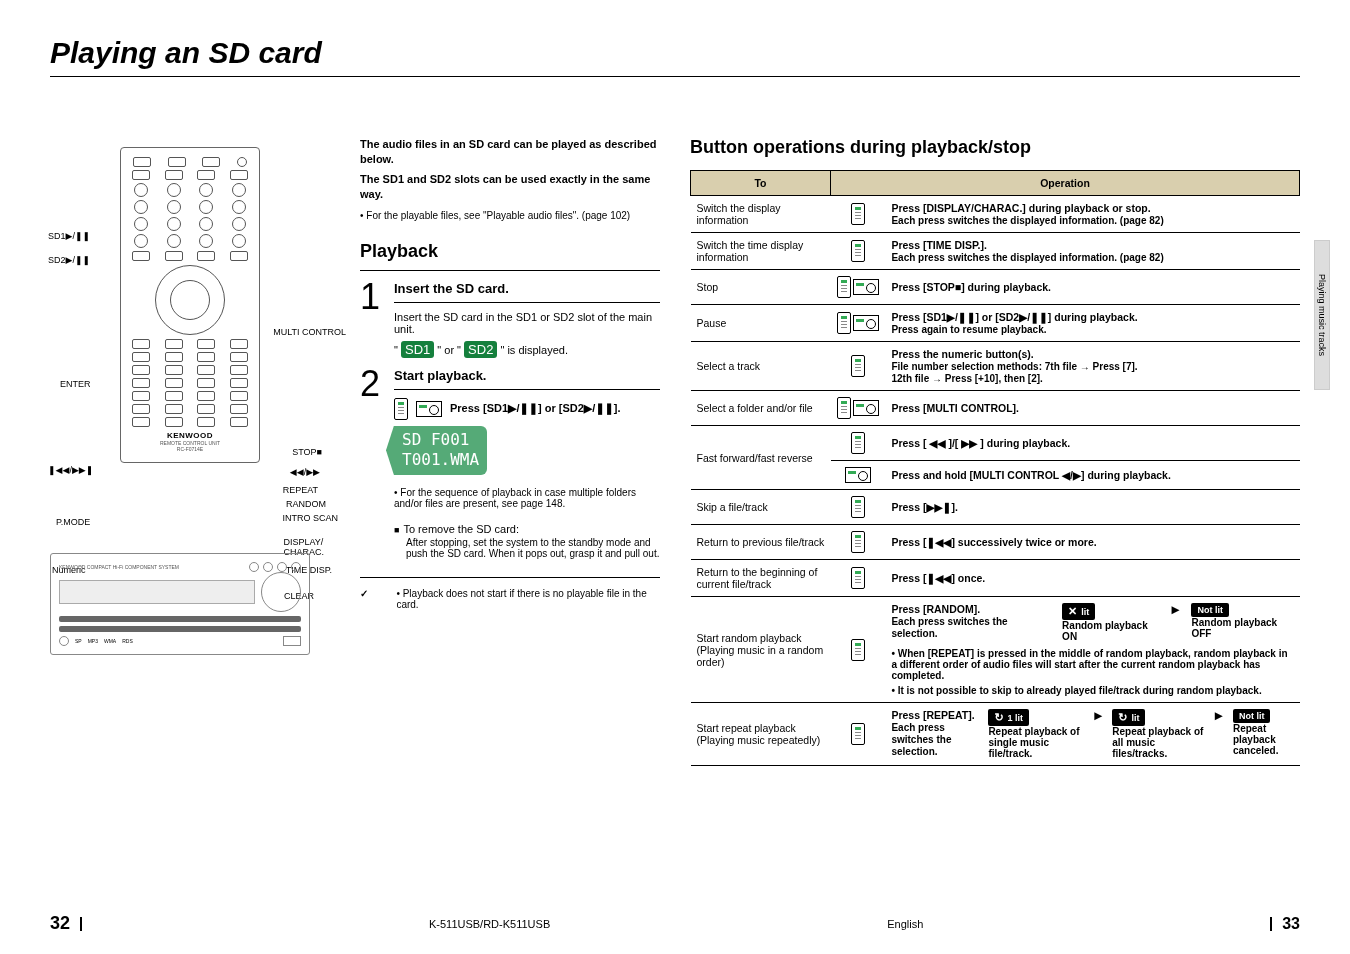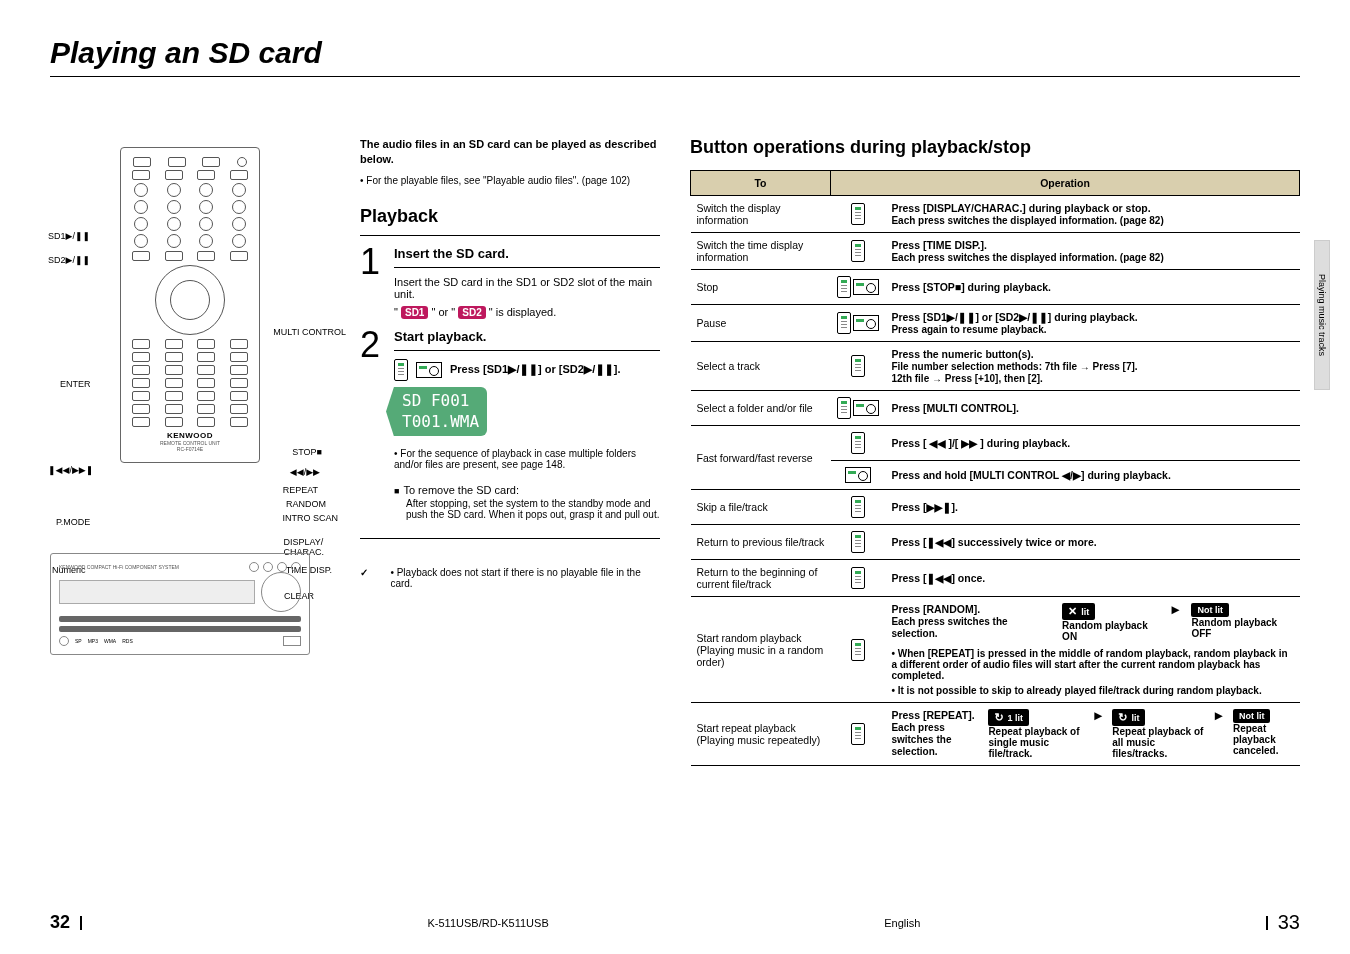--- a/index.html
+++ b/index.html
@@ -68,23 +68,23 @@
   .step-num { font-size:36px; font-weight:400; line-height:0.9; width:24px; }
   .step-body { flex:1; font-size:11px; }
   .step-title { font-weight:700; font-size:13px; margin-bottom:6px; }
   .step-rule { height:1px; background:#000; margin:2px 0 8px 0; }
   .lcd {
     background:#5a7; color:#fff; font-family:monospace; font-size:16px;
     padding:4px 8px; border-radius:0 6px 6px 0; display:inline-block; line-height:1.3;
     position:relative; margin:6px 0;
   }
   .lcd:before { content:""; position:absolute; left:-8px; top:0; bottom:0; width:8px; background:#5a7; clip-path:polygon(100% 0,100% 100%,0 50%);}
-  .sd-badge { display:inline-block; background:#be185d; color:#fff; font-size:10px; font-weight:700; padding:1px 4px; border-radius:3px; }
+  .sd-badge { display:inline-block; background:#15803d; color:#fff; font-size:13px; font-weight:400; padding:1px 4px; border-radius:3px; }
   .bullet-sq:before { content:"■"; margin-right:4px; font-size:9px;}
-  .check-row { display:flex; gap:18px; font-size:10px; margin-top:18px; border-top:1px solid #000; padding-top:28px;}
+  .check-row { display:flex; gap:24px; font-size:10px; margin-top:18px; border-top:1px solid #000; padding-top:10px;}
   .check-row .chk:before { content:"✓"; font-weight:700; margin-right:4px;}
   .remote-icon { display:inline-block; width:14px; height:22px; border:1px solid #000; border-radius:2px; vertical-align:middle; position:relative;}
   .remote-icon:before { content:""; position:absolute; left:3px; right:3px; top:3px; height:3px; background:#3a5;}
   .remote-icon:after { content:""; position:absolute; left:3px; right:3px; top:8px; bottom:3px; background:repeating-linear-gradient(#888 0 1px, transparent 1px 3px);}
   .unit-icon { display:inline-block; width:26px; height:16px; border:1px solid #000; vertical-align:middle; position:relative;}
   .unit-icon:before{content:"";position:absolute;right:2px;top:3px;width:8px;height:8px;border:1px solid #000;border-radius:50%;}
   .unit-icon:after{content:"";position:absolute;left:2px;right:14px;top:3px;height:3px;background:#3a5;}
 
   
   .right-h { font-size:18px; font-weight:800; margin-bottom:12px; }
@@ -105,21 +105,21 @@
   .shuffle-icon:before { content:"✕"; font-size:11px; font-weight:700;}
   .side-tab {
     position:absolute; right:20px; top:240px; width:16px; height:150px;
     writing-mode:vertical-rl; font-size:9px; display:flex; align-items:center; justify-content:center;
     background:#ddd; border:1px solid #ccc;
   }
 
   
   .footer { display:flex; justify-content:space-between; align-items:center; padding:8px 50px 20px 50px; font-size:11px;}
   .footer .pg-l { font-size:18px; font-weight:800; }
-  .footer .pg-r { font-size:20px; font-weight:400; }
+  .footer .pg-r { font-size:16px; font-weight:700; }
   .footer .bar { flex:1; height:14px; border-left:2px solid #000; margin:0 10px;}
   .footer .bar.r { border-left:none; border-right:2px solid #000;}
 </style>
 </head>
 <body>
 
 <div class="page">
   <div style="padding:36px 50px 0 50px;">
     <h1 class="title">Playing an SD card</h1>
     <div class="title-rule"></div>
@@ -265,20 +265,21 @@
             <span>WMA</span>
             <span>RDS</span>
           <span style="flex:1"></span>
             <span style="width:18px;height:10px;border:1px solid #888;"></span>
         </div>
       </div>
     </div>
 
     <div class="mid-col">
       <p class="intro"><b>The audio files in an SD card can be played as described below.</b></p>
+      <p class="intro" style="margin-top:4px;"><b>The SD1 and SD2 slots can be used exactly in the same way.</b></p>
       <p class="intro" style="margin-top:6px; font-size:10px;">• <span>For the playable files, see "Playable audio files". (page 102)</span></p>
 
       <div class="sub-h">Playback</div>
       <div class="hr"></div>
 
       <div class="step">
         <div class="step-num">1</div>
         <div class="step-body">
           <div class="step-title">Insert the SD card.</div>
           <div class="step-rule"></div>

